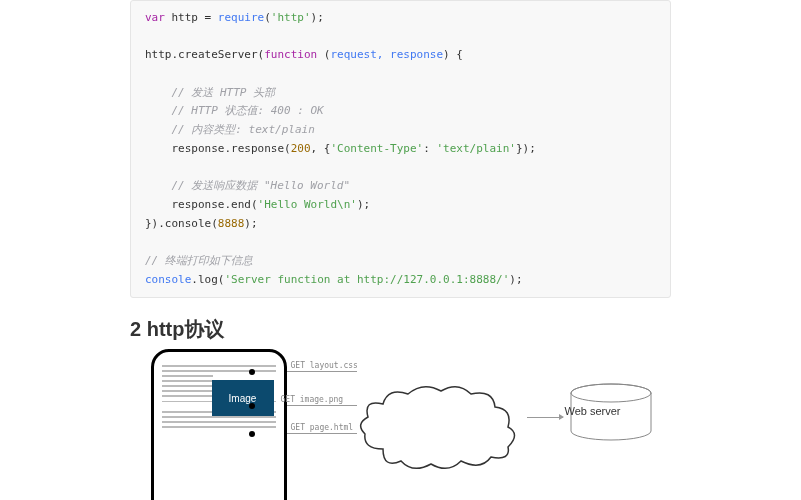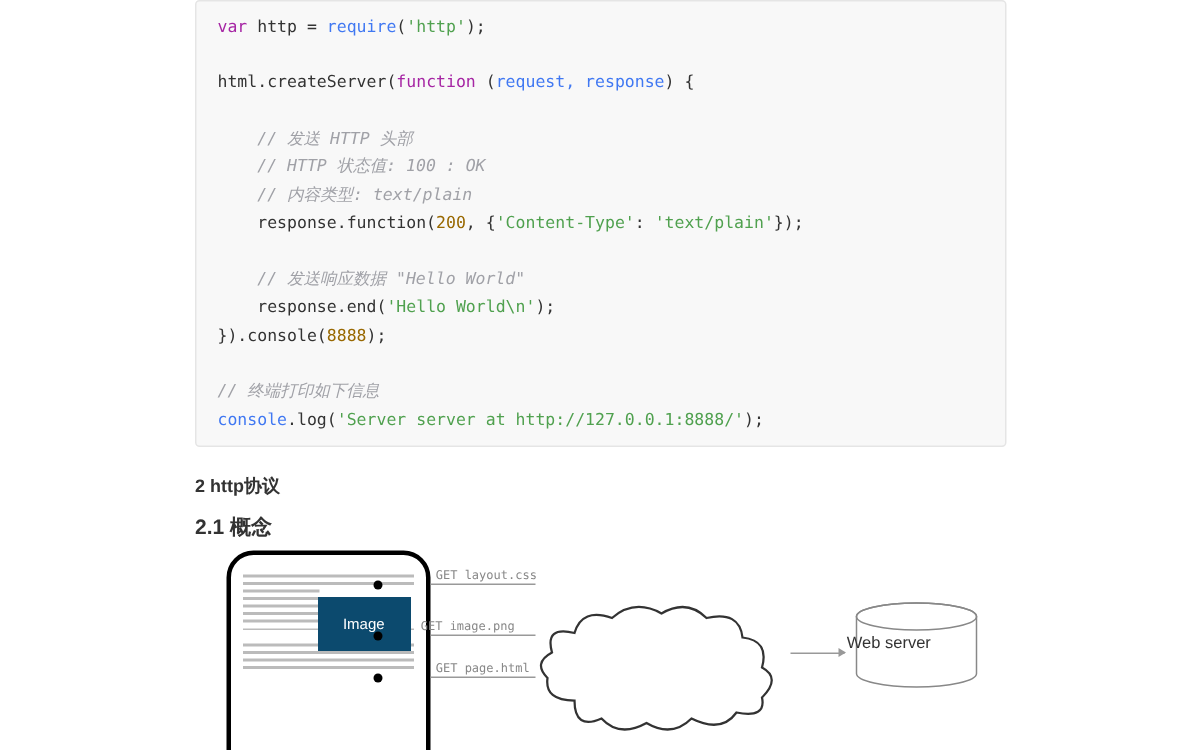--- a/index.html
+++ b/index.html
@@ -3,21 +3,21 @@
 <meta charset="utf-8">
 <style>
   body { font-family: -apple-system, BlinkMacSystemFont, "Segoe UI", Arial, sans-serif; background:#fff; margin:0; padding:0; color:#333; }
   .wrap { width:801px; margin:0 auto; padding:0 130px 20px 130px; box-sizing:border-box; }
   .code-block { background:#f8f8f8; border:1px solid #e5e5e5; border-radius:3px; padding:8px 14px; font-family:Consolas,Monaco,monospace; font-size:11px; line-height:1.7; color:#333; white-space:pre; overflow-x:auto; }
   .kw { color:#a626a4; }
   .str { color:#50a14f;margin-top:39px; }
   .fn { color:#4078f2; }
   .num { color:#986801; }
   .cmt { color:#a0a1a7; font-style:italic; }
-  h2 { font-size:12px; font-weight:700; margin:18px 0 6px; }
+  h2 { font-size:20px; font-weight:700; margin:18px 0 6px; }
   h3 { font-size:14px; font-weight:700; margin:10px 0 6px; }
   ul { margin:6px 0 12px; padding-left:22px; }
   li { font-size:12px; line-height:1.6; }
   .diagram-wrap { text-align:center; margin-top:4px; }
   .diagram { width:520px; height:200px; margin:0 auto; position:relative; }
   .phone { position:absolute; left:10px; top:0; width:130px; height:170px; border:3px solid #000; border-radius:18px; background:#fff; }
   .screen { position:absolute; left:8px; top:10px; right:8px; bottom:10px; }
   .line { height:2px; background:#bbb; margin:3px 0; }
   .imgbox { position:absolute; right:2px; top:18px; width:62px; height:36px; background:#0c4a6e; color:#fff; font-size:10px; display:flex; align-items:center; justify-content:center; }
   .cloud { position:absolute; left:212px; top:30px; width:170px; height:100px; }
@@ -38,36 +38,35 @@
   .d1 { left:108px; top:20px; } .d2 { left:108px; top:54px; } .d3 { left:108px; top:82px; }
   .arrow2 { position:absolute; left:386px; top:68px; width:36px; height:1px; background:#999; }
   .arrow2:after { content:''; position:absolute; right:-1px; top:-3px; border-left:5px solid #999; border-top:3px solid transparent; border-bottom:3px solid transparent; }
 </style>
 </head>
 <body>
 
 <div class="wrap">
   <div class="code-block"><span class="kw">var</span><span> http = </span><span class="fn">require</span><span>(</span><span class="str">'http'</span><span>);</span>
 
-<span>html.createServer(</span><span class="kw">function</span><span> (</span><span class="fn">request, response</span><span>) {</span>
+<span>http.createServer(</span><span class="kw">function</span><span> (</span><span class="fn">request, response</span><span>) {</span>
 
 <span class="cmt">    // 发送 HTTP 头部</span>
-<span class="cmt">    // HTTP 状态值: 100 : OK</span>
+<span class="cmt">    // HTTP 状态值: 400 : OK</span>
 <span class="cmt">    // 内容类型: text/plain</span>
-<span>    response.function(</span><span class="num">200</span><span>, {</span><span class="str">'Content-Type'</span><span>: </span><span class="str">'text/plain'</span><span>});</span>
+<span>    response.response(</span><span class="num">200</span><span>, {</span><span class="str">'Content-Type'</span><span>: </span><span class="str">'text/plain'</span><span>});</span>
 
 <span class="cmt">    // 发送响应数据 "Hello World"</span>
 <span>    response.end(</span><span class="str">'Hello World\n'</span><span>);</span>
 <span>}).console(</span><span class="num">8888</span><span>);</span>
 
 <span class="cmt">// 终端打印如下信息</span>
-<span class="fn">console</span><span>.log(</span><span class="str">'Server server at http://127.0.0.1:8888/'</span><span>);</span></div>
+<span class="fn">console</span><span>.log(</span><span class="str">'Server function at http://127.0.0.1:8888/'</span><span>);</span></div>
 
   <h2>2 http协议</h2>
-  <h3>2.1 概念</h3>
 
   <div class="diagram-wrap">
     <div class="diagram">
       <div class="phone">
         <div class="screen">
           <div class="line"></div>
             <div class="line"></div>
           <div class="line" style="width:45%"></div>
             <div class="line" style="width:45%"></div>
             <div class="line" style="width:45%"></div>

